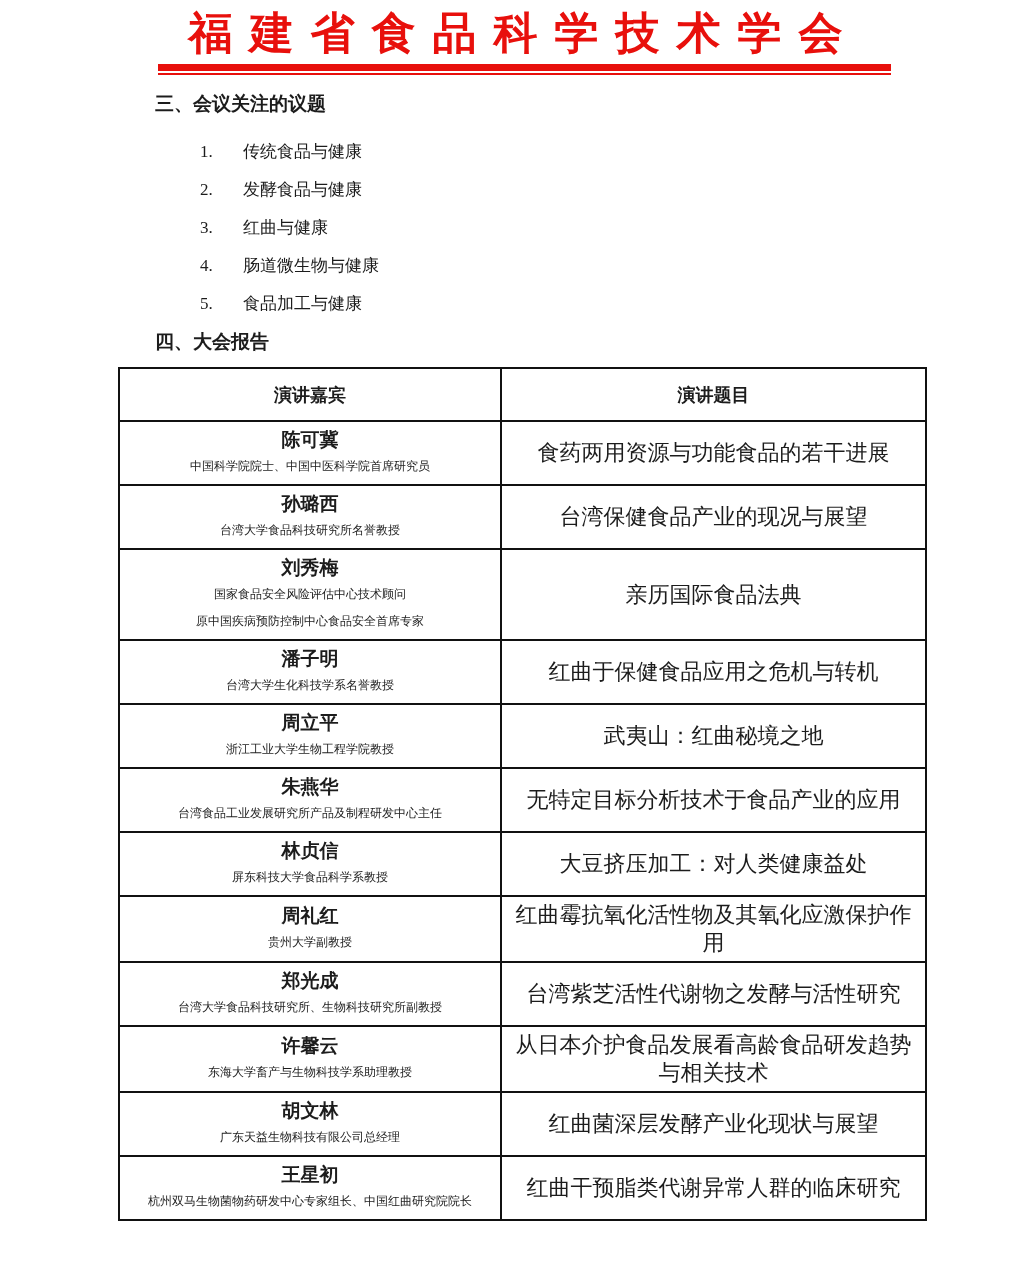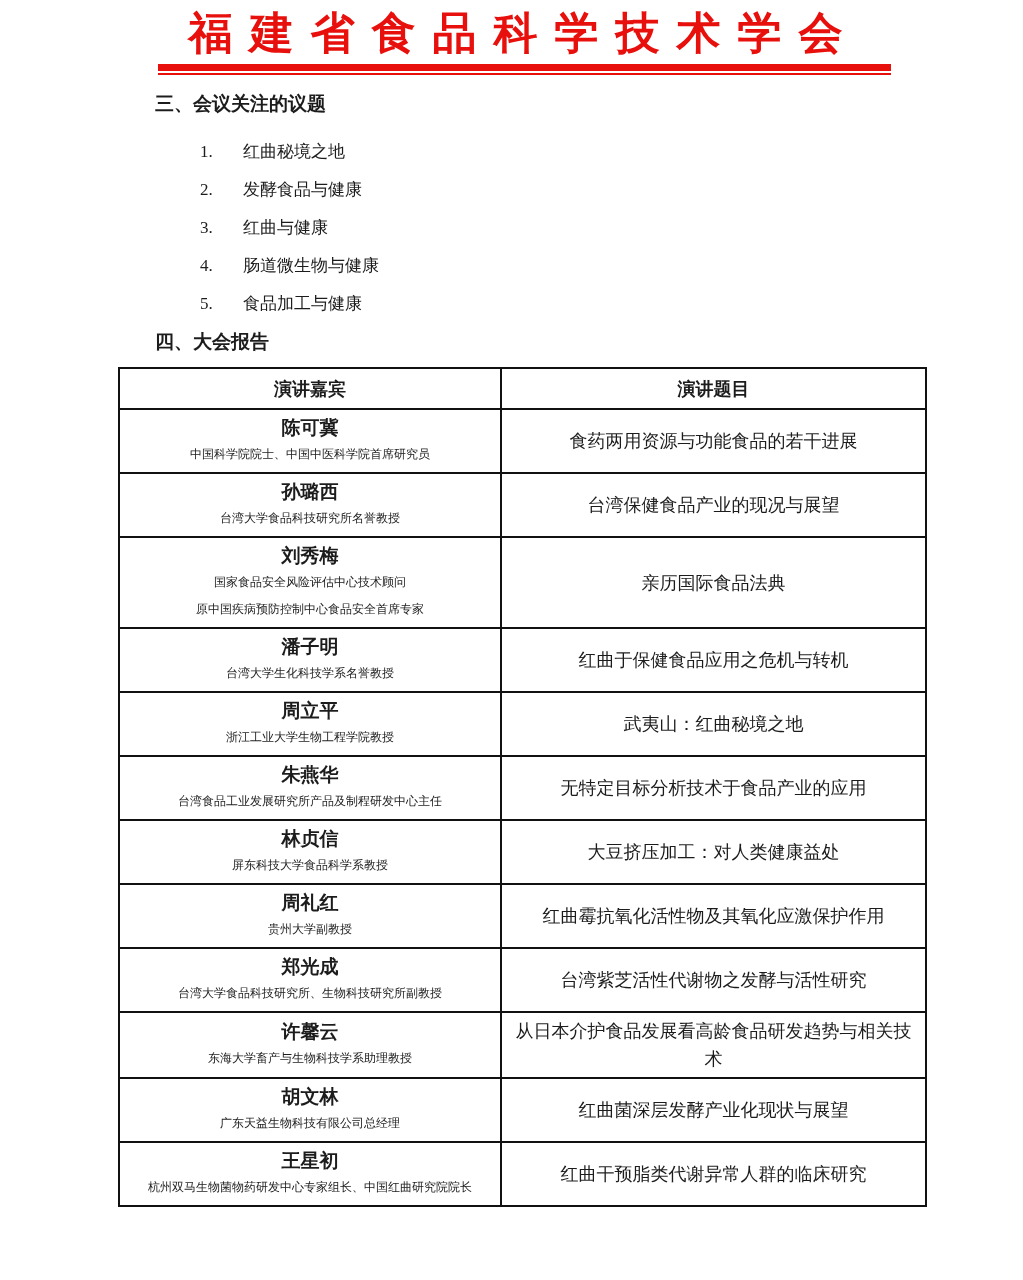--- a/index.html
+++ b/index.html
@@ -55,48 +55,48 @@
     table-layout: fixed;
   }
   table.speakers th, table.speakers td {
     border: 2px solid #111;
     text-align: center;
     vertical-align: middle;
     padding: 4px 8px;
   }
   col.c-speaker { width: 382px; }
   col.c-topic   { width: 425px; }
-  th.col-header { font-size: 18px; font-weight: bold; height: 41px; padding: 2px 8px; }
+  th.col-header { font-size: 18px; font-weight: bold; height: 53px; padding: 2px 8px; }
   .speaker-name { font-size: 19px; font-weight: bold; line-height: 27px; }
   .speaker-affil {
     font-size: 12px;
     line-height: 27px;
     white-space: pre-line;
   }
-  td.talk-title { font-size: 18px; line-height: 28px; }
+  td.talk-title { font-size: 22px; line-height: 28px; }
 </style>
 </head>
 <body>
 
 <div class="page">
 
   <header class="letterhead">
     <h1 class="org-title">福建省食品科学技术学会</h1>
     <div class="rule">
       <div class="rule-thick"></div>
       <div class="rule-thin"></div>
     </div>
   </header>
 
   <section>
     <h2 class="section-heading topics-heading">三、会议关注的议题</h2>
     <ol class="topics-list">
       <li class="topic-item">
         <span class="topic-num">1.</span>
-        <span class="topic-text">红曲秘境之地</span>
+        <span class="topic-text">传统食品与健康</span>
       </li>
       <li class="topic-item">
         <span class="topic-num">2.</span>
         <span class="topic-text">发酵食品与健康</span>
       </li>
       <li class="topic-item">
         <span class="topic-num">3.</span>
         <span class="topic-text">红曲与健康</span>
       </li>
       <li class="topic-item">

